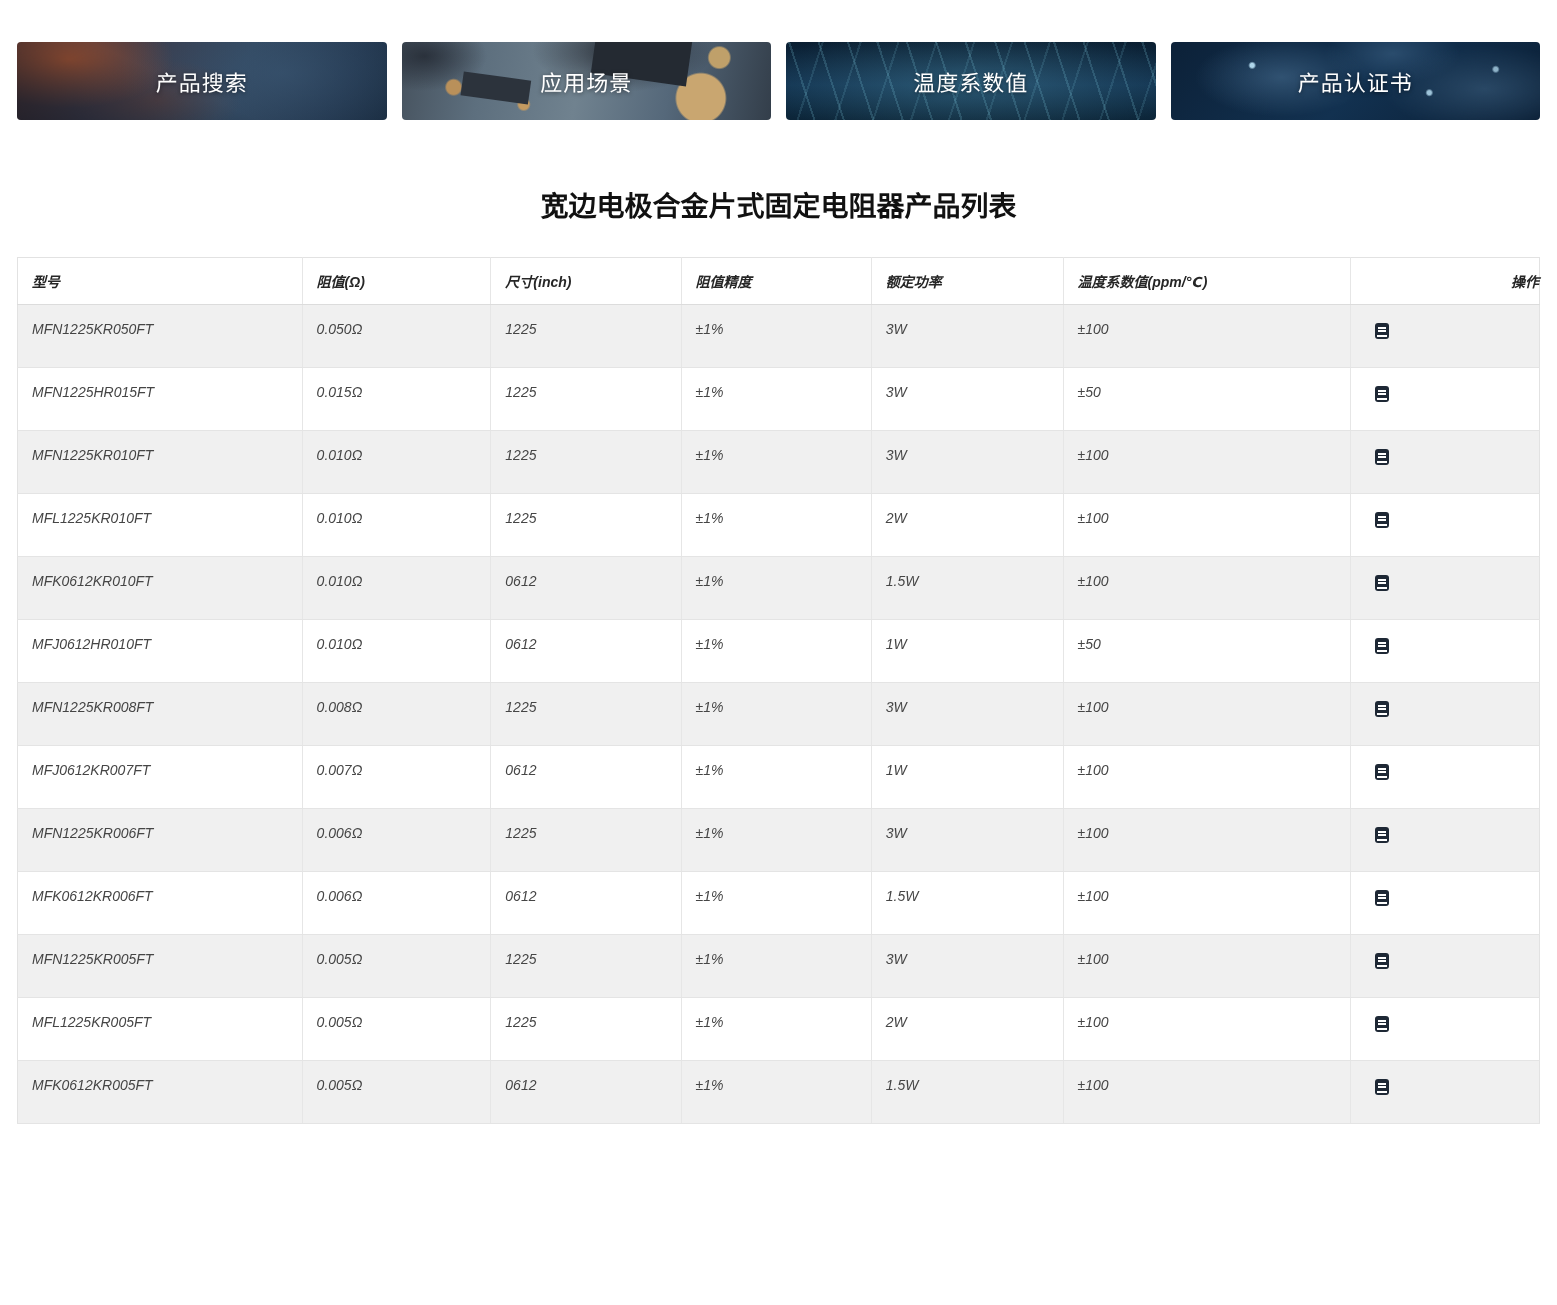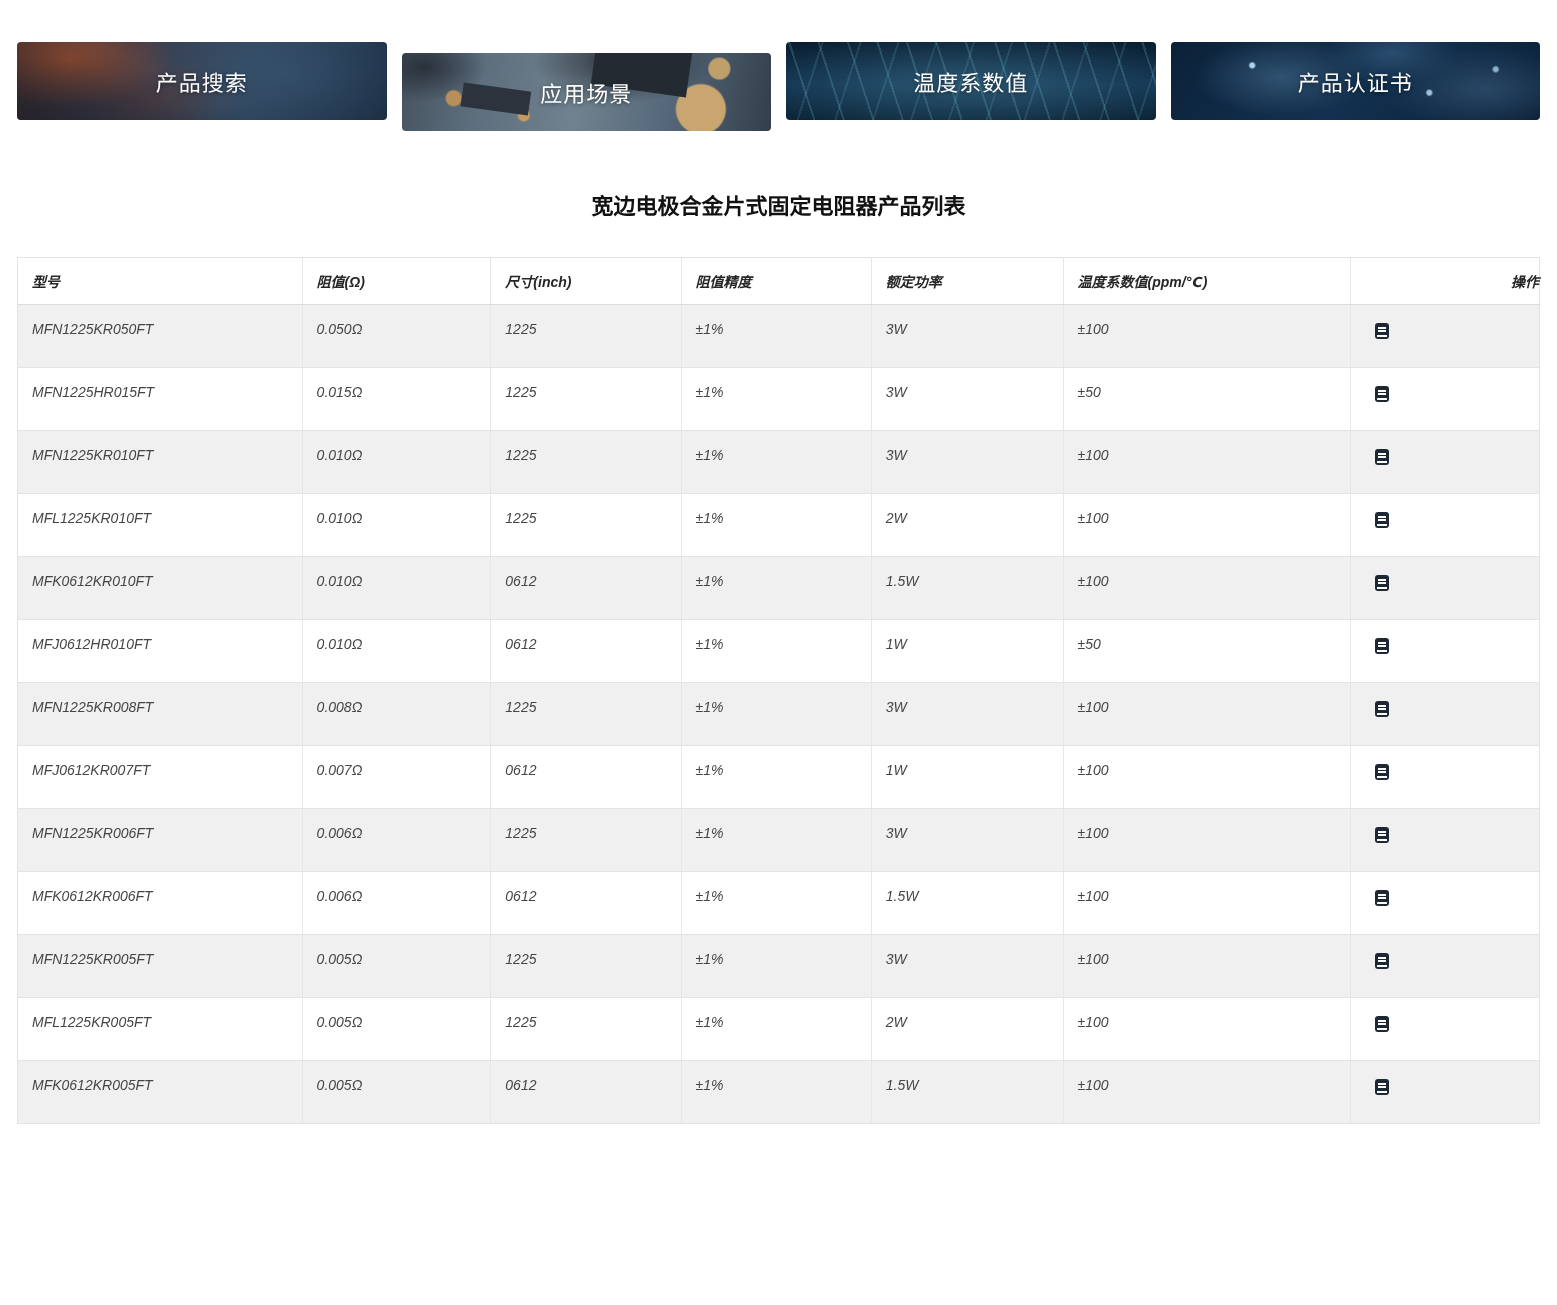--- a/index.html
+++ b/index.html
@@ -12,21 +12,21 @@
   .page { padding: 0 17px; }
 
   
   .page-title {
     padding-top: 20px; height: 48px;
     font-size: 22px; line-height: 28px; font-weight: bold;
     color: #111; text-align: center;
   }
   .list-title {
     margin-top: 73px;
-    font-size: 22px; line-height: 28px; font-weight: bold;
+    font-size: 28px; line-height: 28px; font-weight: bold;
     color: #111; text-align: center;
   }
 
   
   .nav-row {
     margin-top: 42px; height: 78px;
     display: flex; gap: 15px;
   }
   .nav-card {
     flex: 1; height: 78px; border-radius: 4px;
@@ -53,21 +53,20 @@
   
   .bg-scene {
     background:
       radial-gradient(circle 25px at 81% 72%, #c9a670 24px, rgba(201,166,112,0) 26px),
       radial-gradient(circle 11px at 86% 20%, #bfa06a 10px, rgba(191,160,106,0) 12px),
       radial-gradient(circle 8px at 14% 58%, #b9905a 7px, rgba(185,144,90,0) 9px),
       radial-gradient(circle 6px at 33% 80%, #c39a60 5px, rgba(195,154,96,0) 7px),
       radial-gradient(ellipse 130px 60px at 60% 10%, rgba(30,34,42,.9), rgba(30,34,42,0) 70%),
       radial-gradient(ellipse 90px 50px at 6% 18%, rgba(36,42,52,.85), rgba(36,42,52,0) 70%),
       linear-gradient(100deg, #46525e 0%, #5d6f7e 22%, #70828f 48%, #55687a 72%, #333e4a 100%);
-    margin-top: 11px;
   }
   .bg-scene::before {
     content:""; position:absolute; z-index:1;
     left: 52%; top: -14px; width: 96px; height: 52px;
     background: #242a32; transform: rotate(8deg);
     box-shadow: -140px 54px 0 -14px #2c333c;
   }
   
   .bg-library {
     background:

